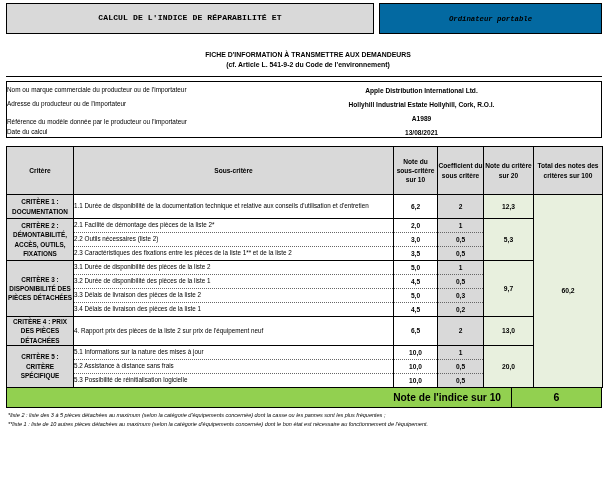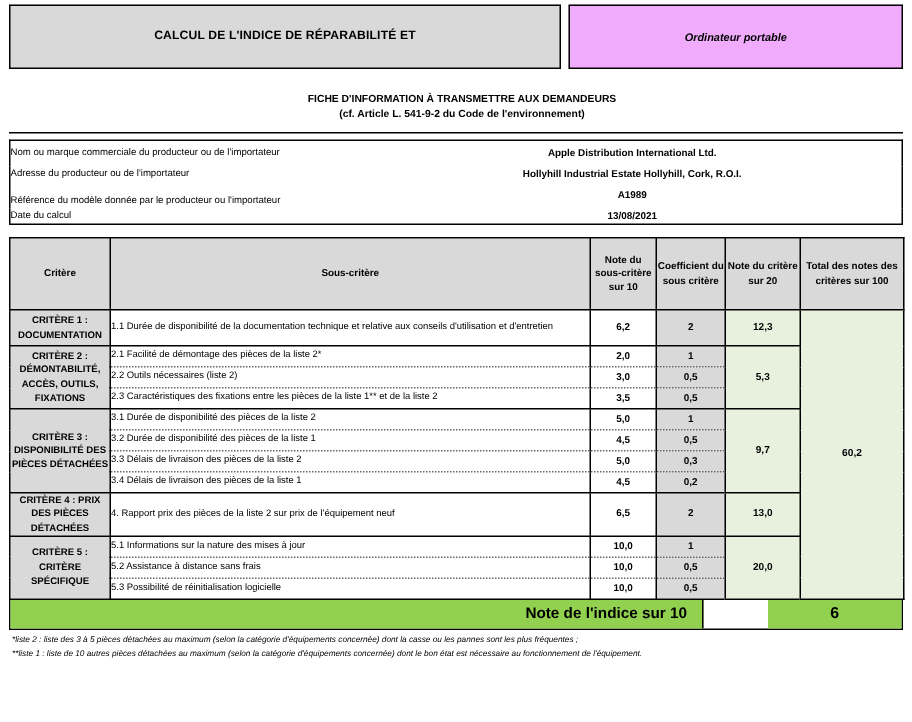--- a/index.html
+++ b/index.html
@@ -18,41 +18,42 @@
     position: relative;
     width: 608px;
     height: 481px;
     box-sizing: border-box;
   }
 
   
   .top-banner {
     display: flex;
     margin: 3px 6px 16px 6px;
-    height: 43px;
+    height: 31px;
+    font-family: Liberation Mono, monospace;
   }
   .banner-title {
     flex: 0 0 368px;
     background: #d9d9d9;
     border: 1.6px solid #000;
     box-sizing: border-box;
     display: flex;
     flex-direction: column;
     align-items: center;
     justify-content: center;
     font-size: 8.1px;
     font-weight: bold;
     line-height: 1.35;
     text-align: center;
     letter-spacing: .1px;
   }
   .banner-product {
     flex: 1 1 auto;
     margin-left: 5px;
-    background: #f0abfc;
+    background: #0369a1;
     border: 1.6px solid #000;
     box-sizing: border-box;
     display: flex;
     align-items: center;
     justify-content: center;
     font-size: 7.3px;
     font-style: italic;
     font-weight: bold;
   }
 
@@ -196,21 +197,20 @@
 
   
   .index-bar {
     margin: 0 6px;
     display: flex;
     height: 20px;
     border-left: 1.8px solid #000;
     border-right: 1.8px solid #000;
     border-bottom: 1.8px solid #000;
     box-sizing: border-box;
-    gap: 43px;
   }
   .index-label {
     flex: 1 1 auto;
     background: #92d050;
     display: flex;
     align-items: center;
     justify-content: flex-end;
     padding-right: 10px;
     font-size: 10.2px;
     font-weight: bold;

